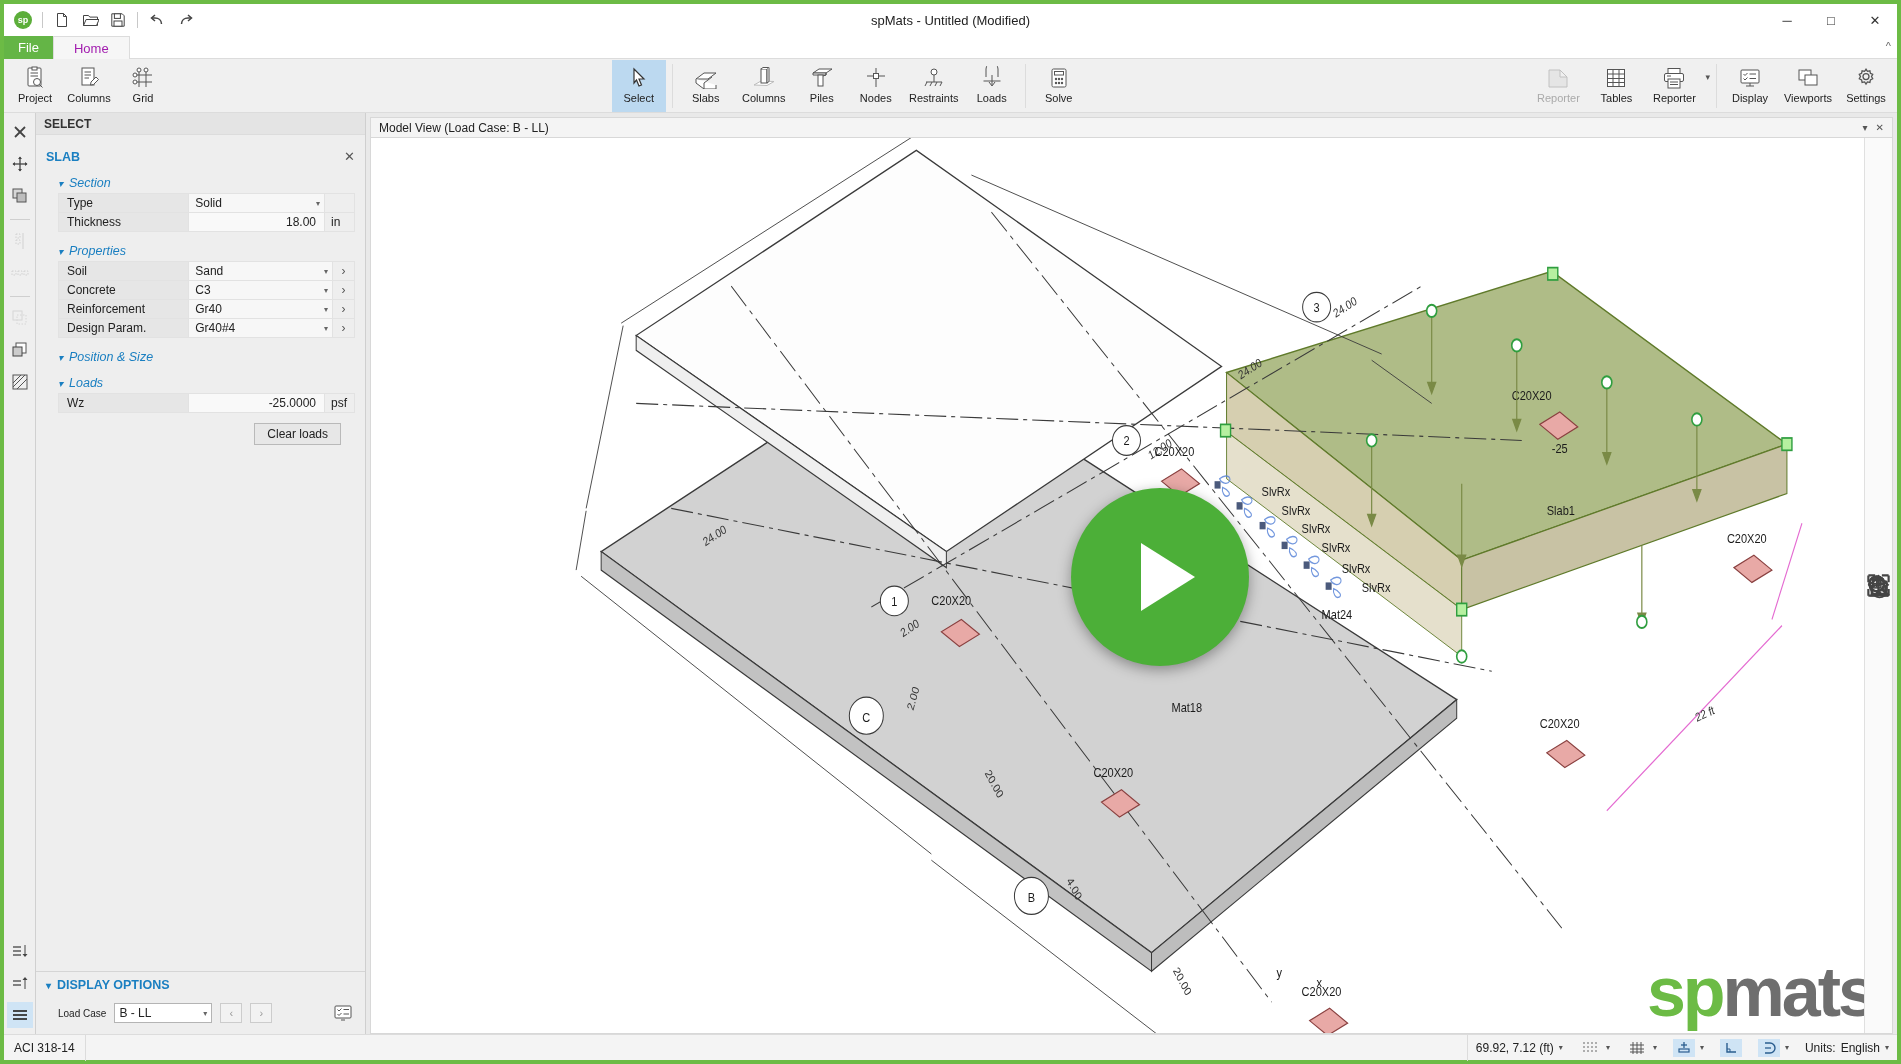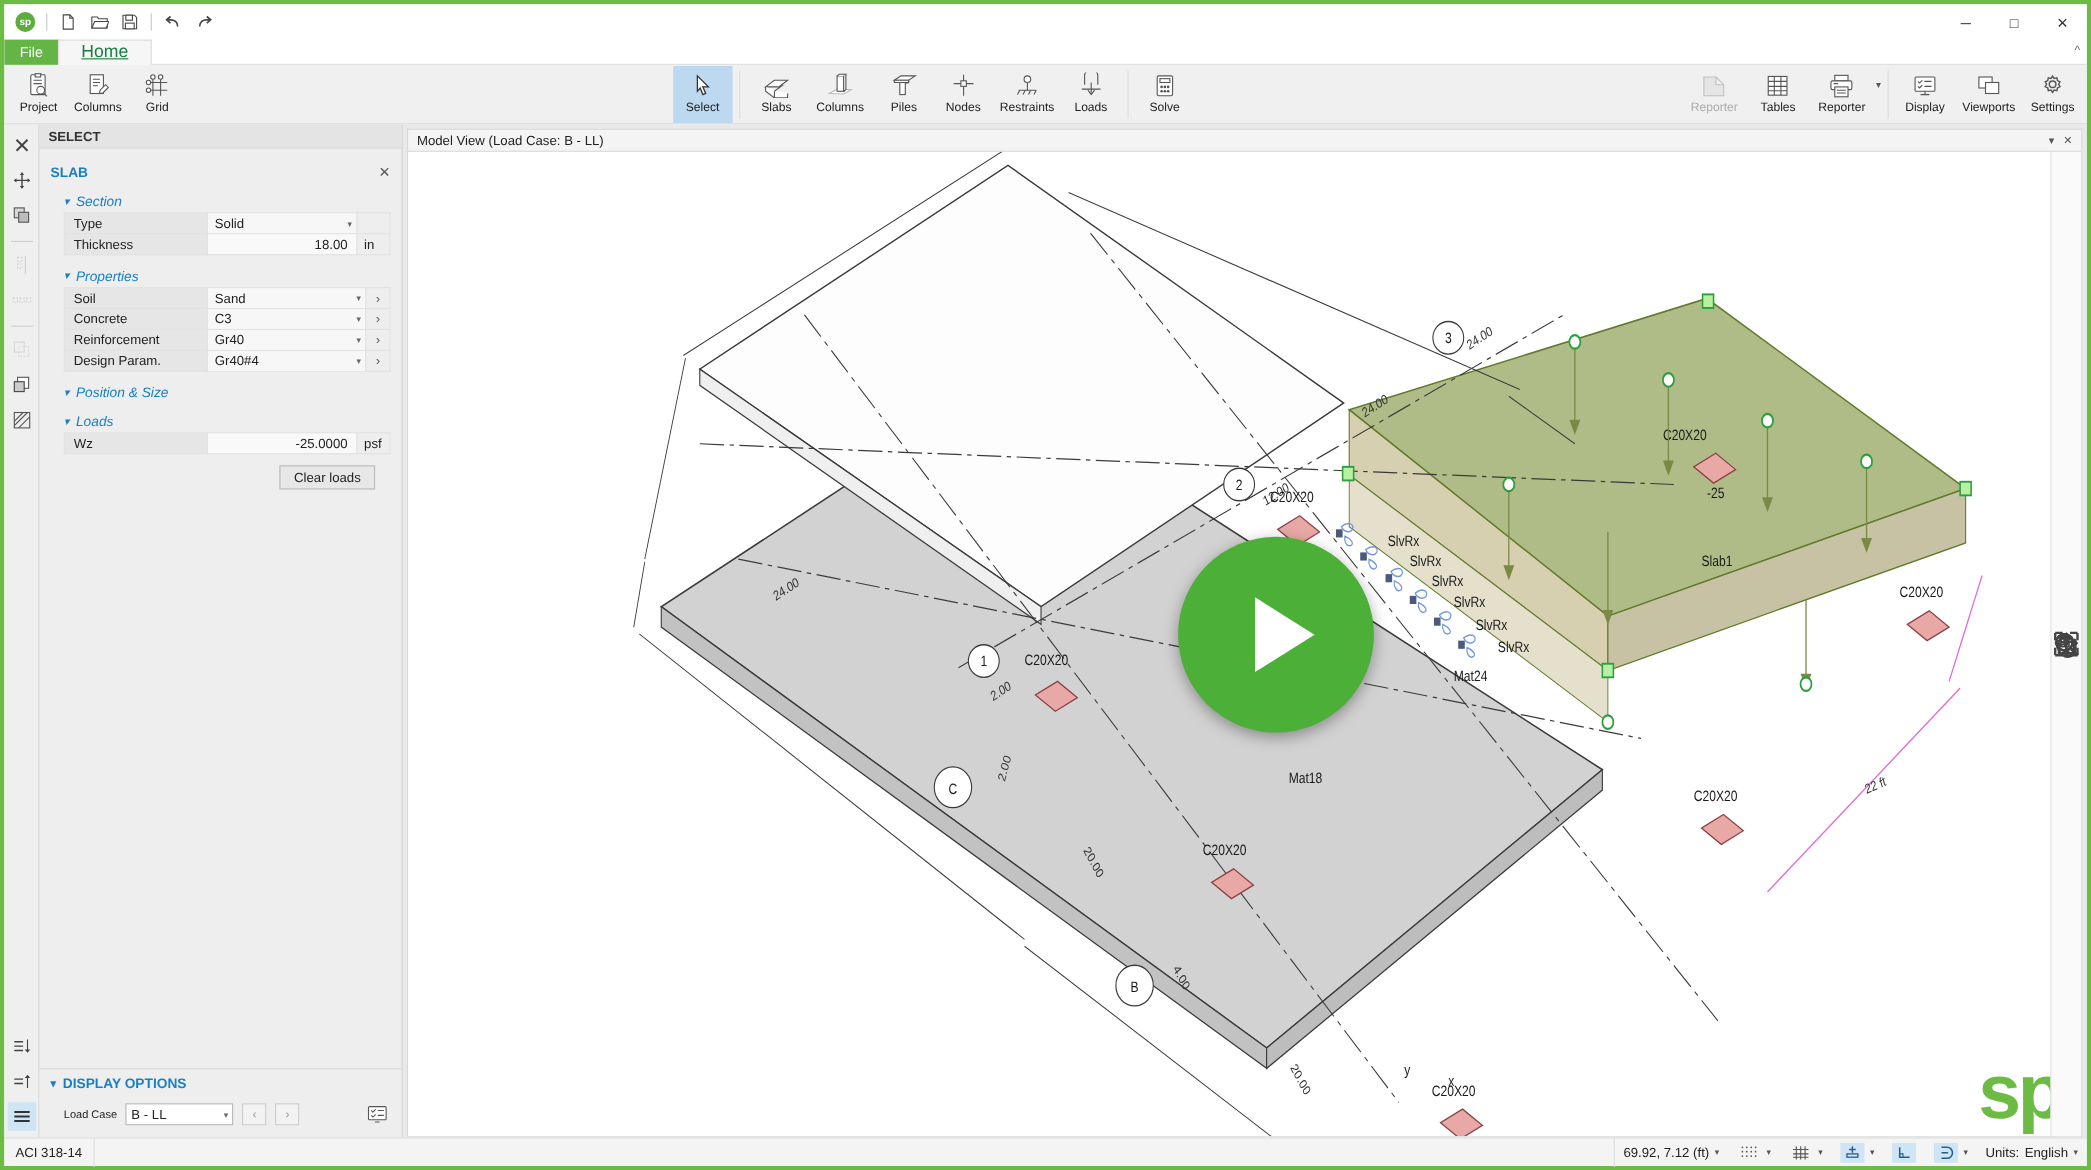--- a/index.html
+++ b/index.html
@@ -43,23 +43,23 @@
   
   .tabrow {
     height:23px; flex:0 0 23px; display:flex; align-items:flex-end;
     background:#ffffff; position:relative;
   }
   .tab-file {
     background:#64b546; color:#fff; padding:0 14px; height:23px;
     display:flex; align-items:center; font-size:13px;
   }
   .tab-home {
-    background:#f6f6f6; color:#15803d; padding:0 20px; height:23px;
-    display:flex; align-items:center; font-size:16px;
-    border:1px solid #dcdcdc; border-bottom:none;text-decoration:underline;
+    background:#f6f6f6; color:#a21caf; padding:0 20px; height:23px;
+    display:flex; align-items:center; font-size:13px;
+    border:1px solid #dcdcdc; border-bottom:none;
   }
   .tabfill { flex:1; border-bottom:1px solid #dcdcdc; height:23px; }
   .ribbon-collapse {
     position:absolute; right:6px; top:4px; color:#666; font-size:11px;
   }
   
   .ribbon {
     flex:0 0 54px; background:#f0f0f0; display:flex; align-items:stretch;
     border-bottom:1px solid #dcdcdc; padding:1px 4px 0 4px; position:relative;
   }
@@ -232,20 +232,21 @@
             <path d="M6 3L2.5 6 6 9" fill="none" stroke="#444" stroke-width="1.5"></path>
           </svg>
       </div>
       <div class="ico">
         <svg width="17" height="16" viewBox="0 0 17 16">
             <path d="M4.5 12c0-4 3-6 6.5-6h3" fill="none" stroke="#444" stroke-width="1.5"></path>
             <path d="M11 3l3.5 3L11 9" fill="none" stroke="#444" stroke-width="1.5"></path>
           </svg>
       </div>
     </div>
+    <div class="title-text">spMats - Untitled (Modified)</div>
     <div class="wbtns">
       <div class="wbtn">─</div>
       <div class="wbtn">□</div>
       <div class="wbtn close">✕</div>
     </div>
   </div>
 
   <div class="tabrow">
     <div class="tab-file">File</div>
     <div class="tab-home">Home</div>
@@ -866,20 +867,21 @@
             <rect x="1176" y="105" width="10" height="10"></rect>
           </g>
         </svg>
 
         <div class="playbtn">
           <div class="tri"></div>
         </div>
 
         <div class="wm">
           <span class="sp">sp</span>
+            <span class="mats">mats</span>
         </div>
 
         <svg style="position:absolute;left:1090px;top:108px" width="14" height="20" viewBox="0 0 14 20">
           <path d="M1 1l11 11H6.5l2.7 6.2-2.2.9L4.3 13 1 16z" fill="#fff" stroke="#222" stroke-width="1.1"></path>
         </svg>
 
         <div class="vtoolbar">
           <div class="vt">
             <svg width="16" height="16" viewBox="0 0 16 16">
                 <path d="M2 8L8 3l6 5" fill="none" stroke="#444" stroke-width="1.3"></path>

